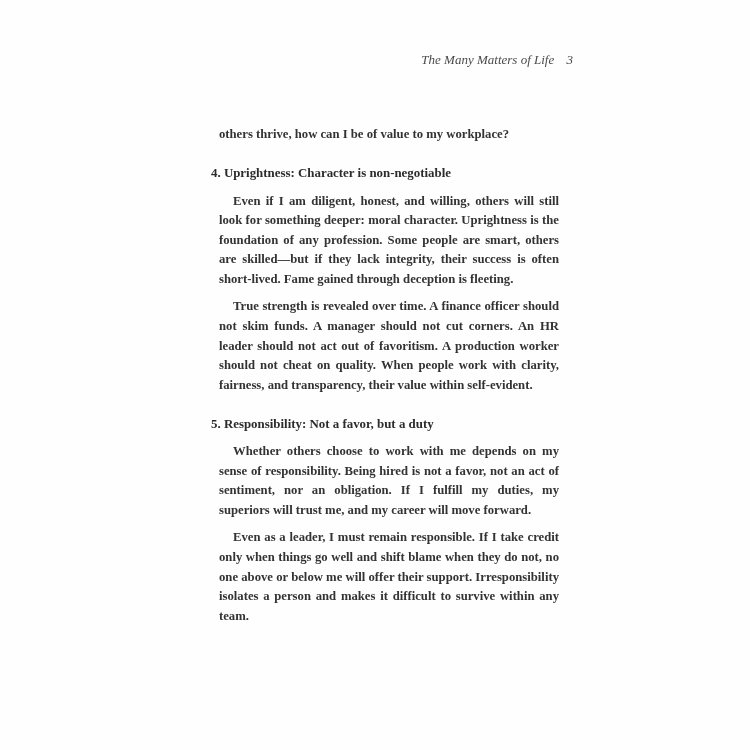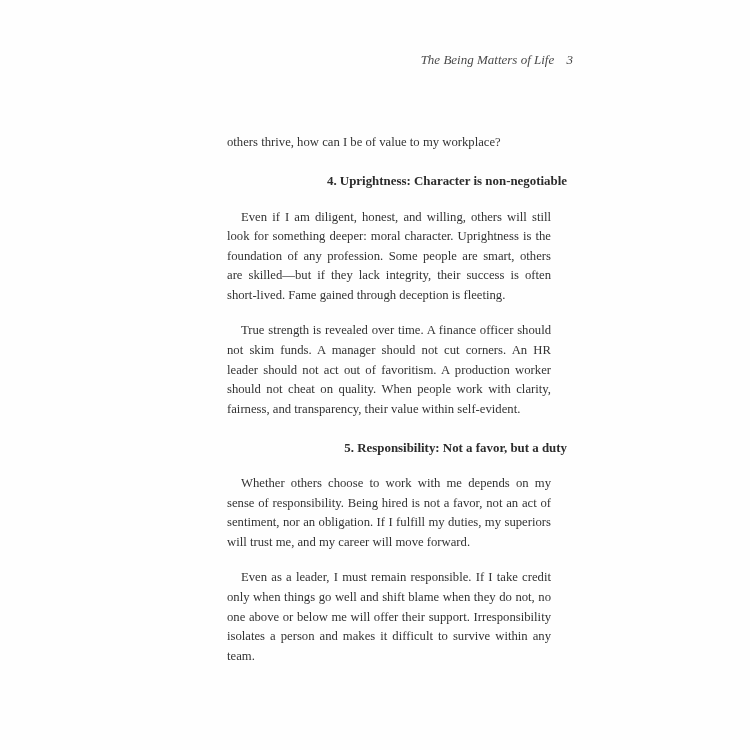--- a/index.html
+++ b/index.html
@@ -33,43 +33,44 @@
     position: absolute;
     left: 211px;
     top: 117px;
     width: 356px;
     font-size: 12.7px;
     line-height: 19.55px;
     color: #333333;
     text-align: justify;
   }
   .para {
-    margin: 16px;
+    margin: 8px;
     text-indent: 14px;
+    font-weight: bold;
   }
   .para.no-indent {
     text-indent: 0;
   }
   .heading {
     margin: 19.6px 0 0 0;
     font-size: 12.9px;
     font-weight: 700;
     line-height: 19.55px;
     color: #2c2c2c;
-    text-align: right;
+    text-align: left;
     text-indent: 0;
   }
 </style>
 </head>
 <body>
 
 <div class="page">
 
   <div class="running-header">
-    <span class="running-title">The Being Matters of Life</span>
+    <span class="running-title">The Many Matters of Life</span>
     <span class="page-number">3</span>
   </div>
 
   <div class="body-text">
     <p class="para no-indent">others thrive, how can I be of value to my workplace?</p>
     <h2 class="heading">4. Uprightness: Character is non-negotiable</h2>
     <p class="para">Even if I am diligent, honest, and willing, others will still look for something deeper: moral character. Uprightness is the foundation of any profession. Some people are smart, others are skilled—but if they lack integrity, their success is often short-lived. Fame gained through deception is fleeting.</p>
     <p class="para">True strength is revealed over time. A finance officer should not skim funds. A manager should not cut corners. An HR leader should not act out of favoritism. A production worker should not cheat on quality. When people work with clarity, fairness, and transparency, their value within self-evident.</p>
     <h2 class="heading">5. Responsibility: Not a favor, but a duty</h2>
     <p class="para">Whether others choose to work with me depends on my sense of responsibility. Being hired is not a favor, not an act of sentiment, nor an obligation. If I fulfill my duties, my superiors will trust me, and my career will move forward.</p>

